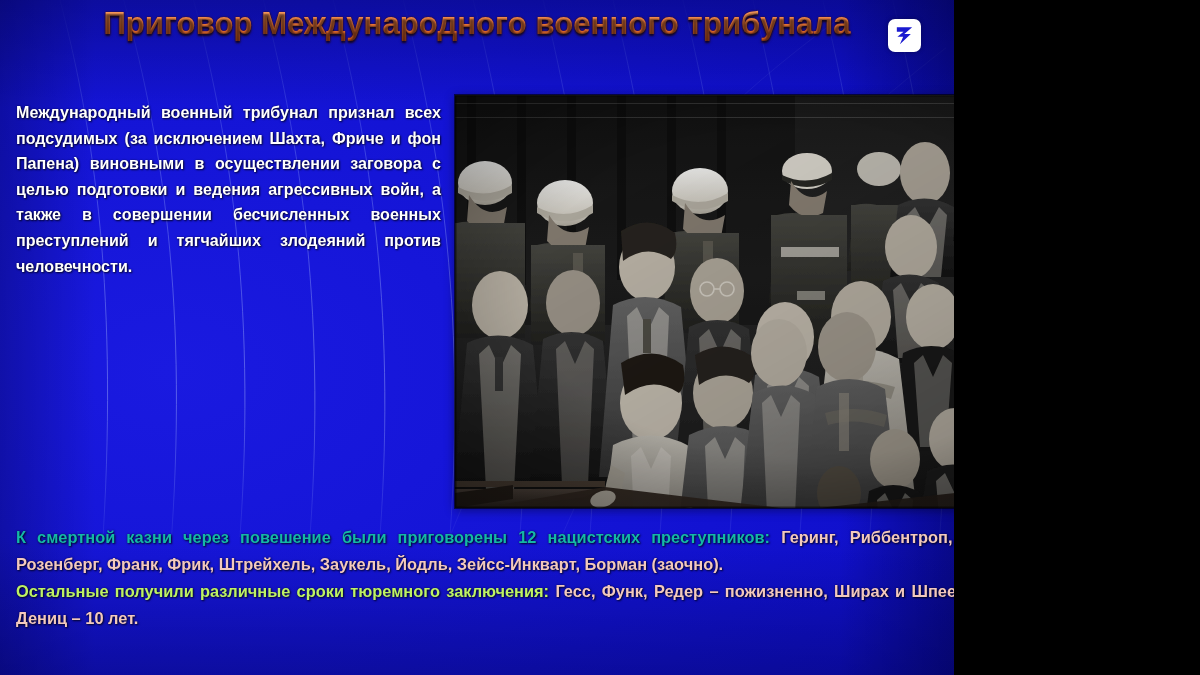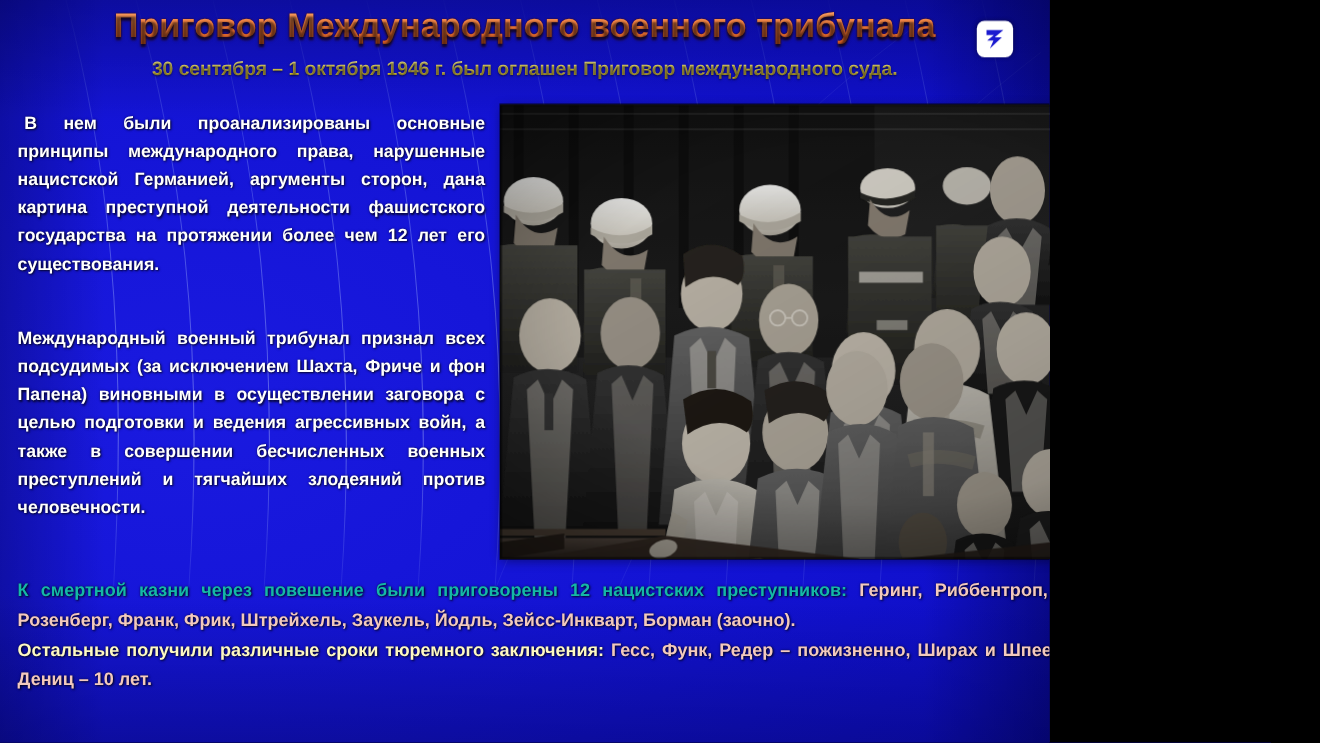--- a/index.html
+++ b/index.html
@@ -130,21 +130,21 @@
     top: 524px;
     width: 1168px;
     z-index: 5;
     font-size: 16.4px;
     font-weight: bold;
     line-height: 27px;
     text-align: justify;
     text-shadow: 1px 1px 2px rgba(0,0,0,.75), 0 0 2px rgba(0,0,0,.5);
   }
   .txt-yellow { color: #14b8a6; }
-  .txt-white  { color: #fef9c3; }
+  .txt-white  { color: #bef264; }
   .txt-rose   { color: #f3c9bd; }
   .bottom-block p { margin: 0; }
 </style>
 </head>
 <body>
 
 <div id="slide">
 
   <div class="bg-base"></div>
 
@@ -175,31 +175,29 @@
     <g stroke="#bcd0ff" stroke-opacity=".20" fill="none" stroke-width=".8">
       <path d="M 1060 20 C 880 150, 700 330, 560 690"></path>
       <path d="M 1190 60 C 1010 200, 830 380, 700 690"></path>
     </g>
   </svg>
 
   <div class="bg-vignette"></div>
 
   <div class="header">
     <h1 class="slide-title">Приговор Международного военного трибунала</h1>
-    <div class="slide-subtitle">30 сентября – 1 октября 1946 г. был оглашен Приговор международного суда.</div>
   </div>
 
   <div class="logo">
     <svg width="23" height="23" viewBox="0 0 24 24" aria-hidden="true">
       <path d="M4 3.4 H20 L11.8 10.4 H18.6 L7.2 21 L10.6 13.4 H4.6 L11 8.2 H4 Z" fill="#1a1ad0"></path>
     </svg>
   </div>
 
   <div class="left-col">
-    <p class="body-par indent-first">В нем были проанализированы основные принципы международного права, нарушенные нацистской Германией, аргументы сторон, дана картина преступной деятельности фашистского государства на протяжении более чем 12 лет его существования.</p>
     <p class="body-par">Международный военный трибунал признал всех подсудимых (за исключением Шахта, Фриче и фон Папена) виновными в осуществлении заговора с целью подготовки и ведения агрессивных войн, а также в совершении бесчисленных военных преступлений и тягчайших злодеяний против человечности.</p>
   </div>
 
   <div class="photo-frame">
     <svg viewBox="0 0 709 413" preserveAspectRatio="none" aria-hidden="true">
       <defs>
         <linearGradient id="wallg" x1="0" y1="0" x2="0" y2="1">
           <stop offset="0%" stop-color="#1c1c1c"></stop>
           <stop offset="45%" stop-color="#2a2a2a"></stop>
           <stop offset="100%" stop-color="#1a1a1a"></stop>

